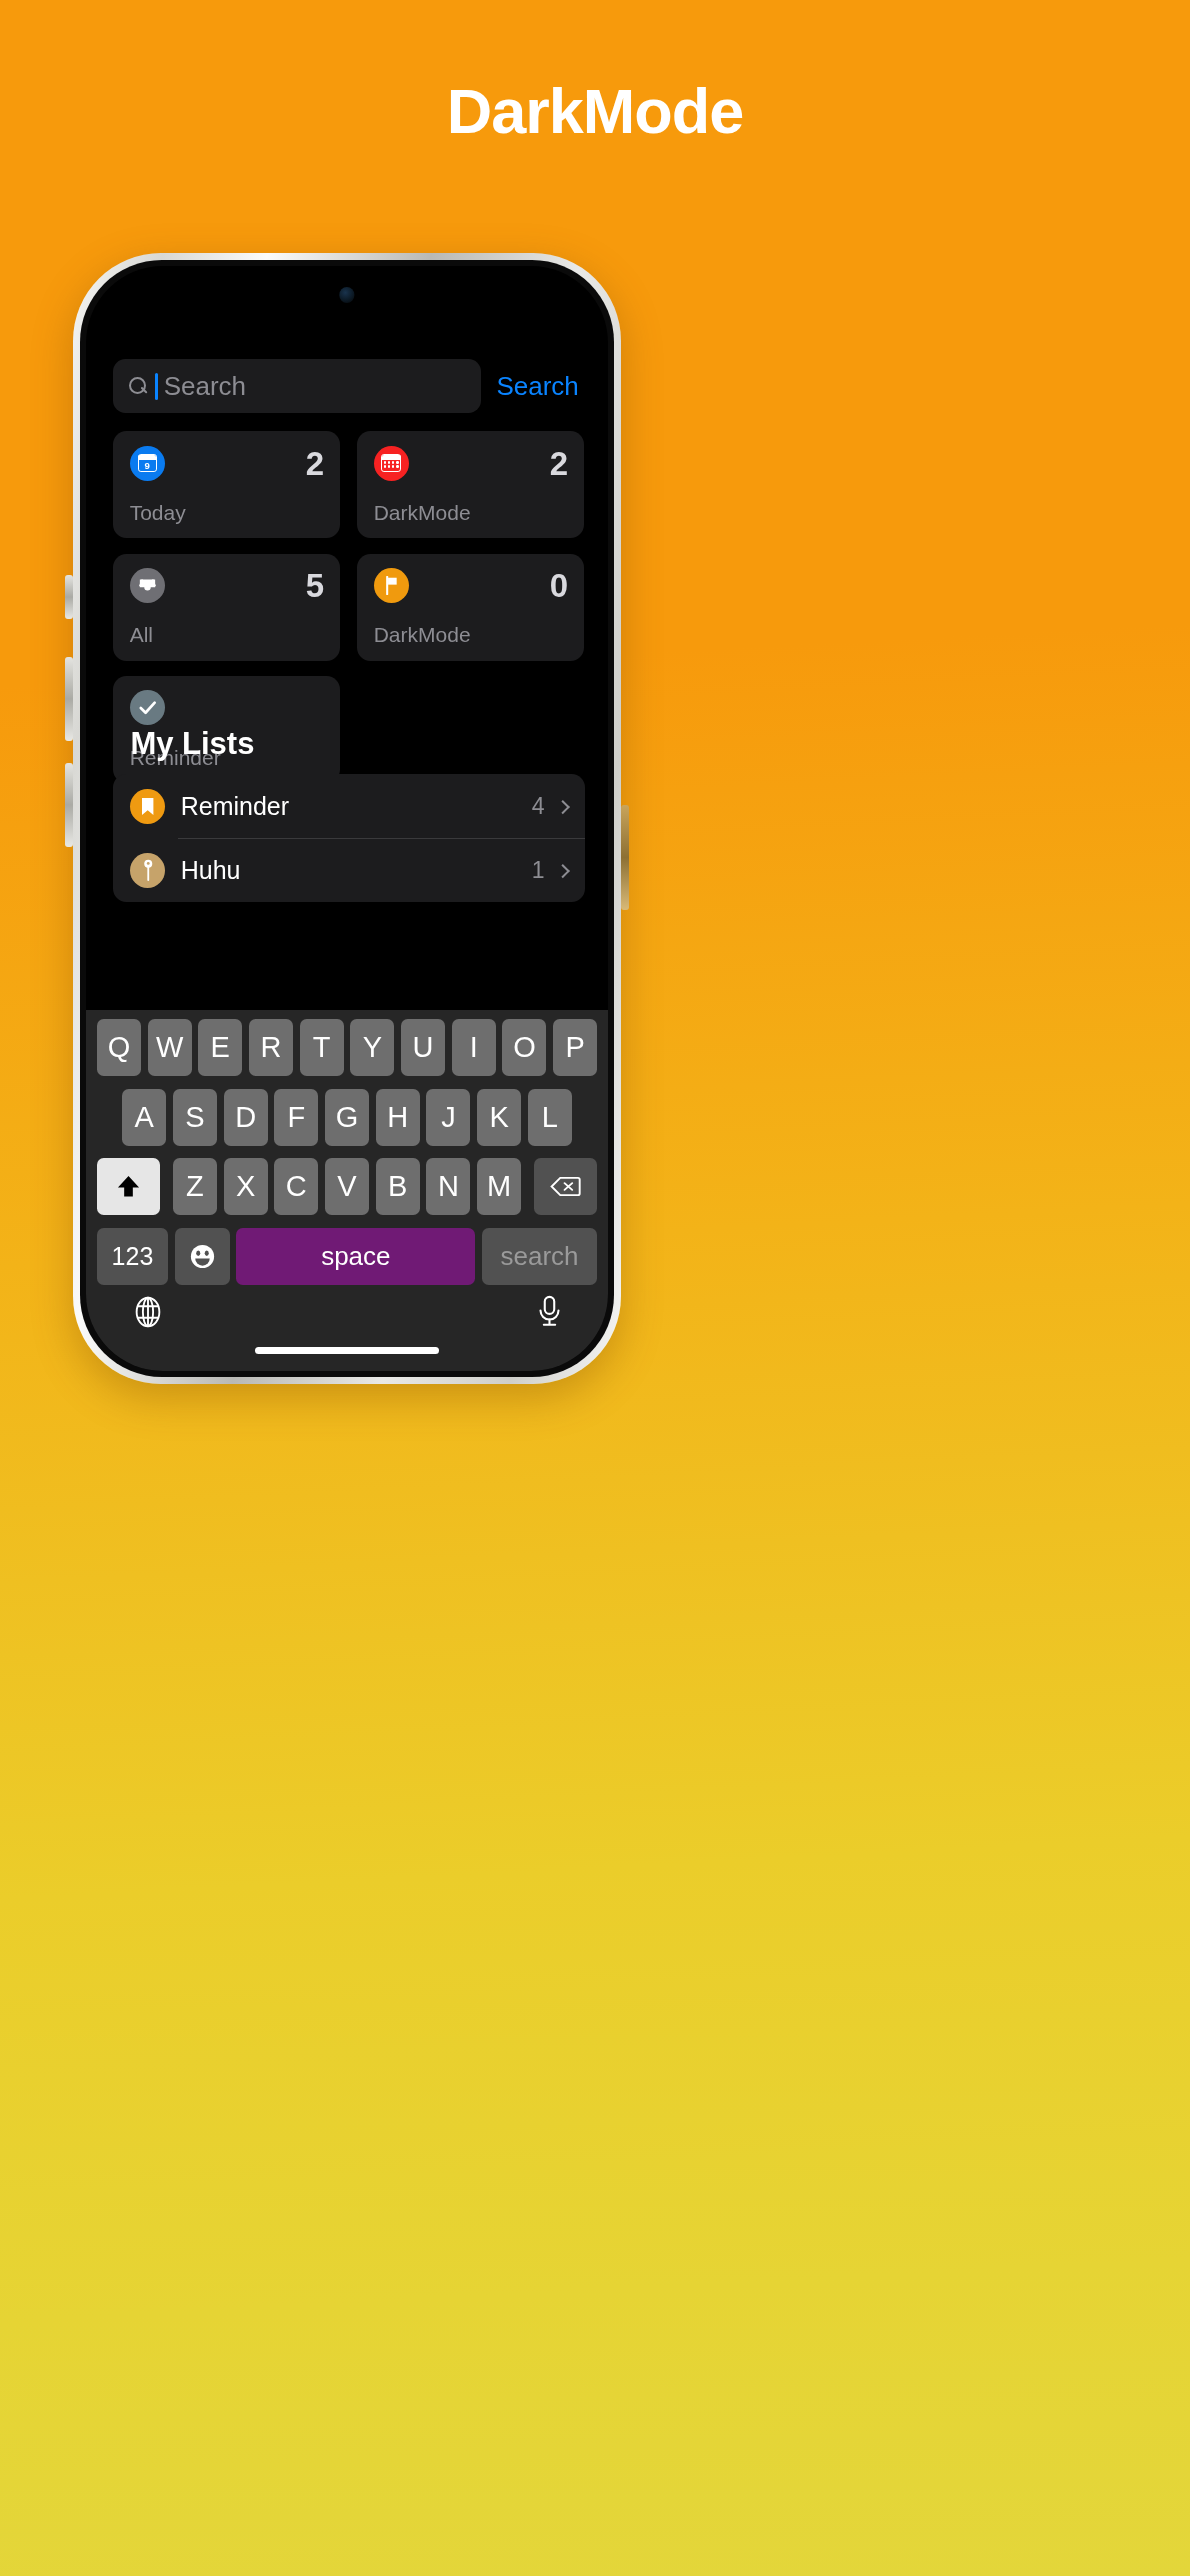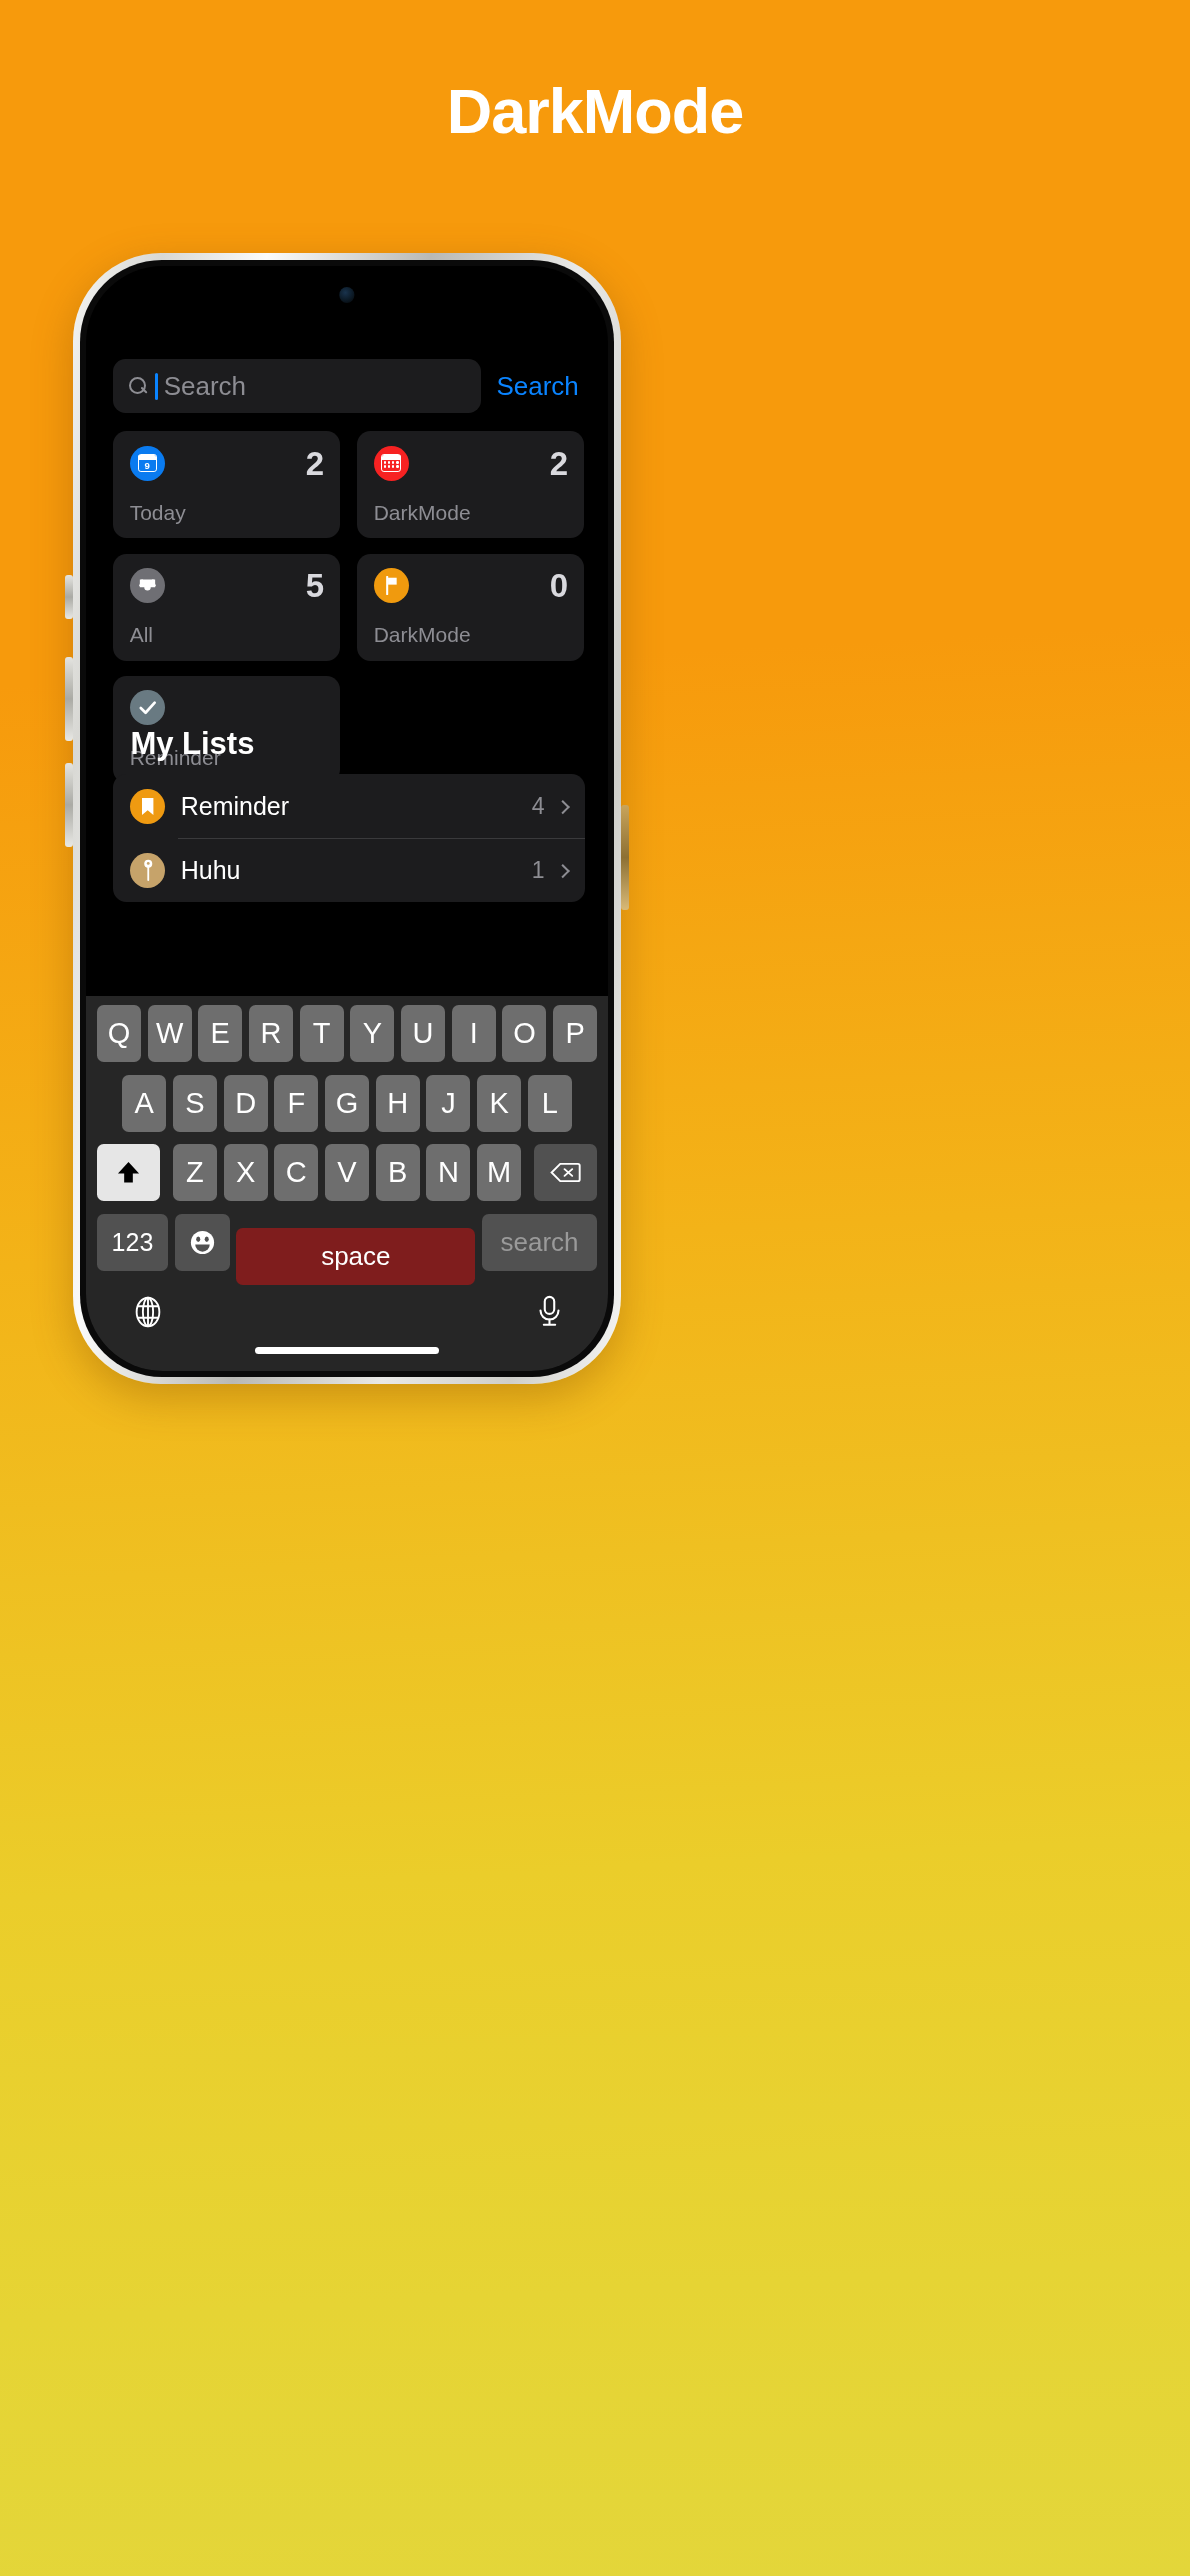--- a/index.html
+++ b/index.html
@@ -149,21 +149,21 @@
   .krow2{ padding:0 23px;}
   .krow2 .key{ width:44px;}
   .krow3 .key.ltr{ width:44px;}
   .key.shift{ width:63px; background:#e6e6e6;}
   .key.back { width:63px; background:#515151;}
   .krow3{ justify-content:space-between; padding:0 4.8px;}
   .krow3 .letters{ display:flex; gap:6.7px;}
   .krow4{ gap:6.7px; padding:0 4.8px; margin-bottom:3.8px;}
   .key.num  { width:71px; background:#515151; font-size:25px;}
   .key.emoji{ width:55px; background:#515151;}
-  .key.space{ flex:1; background:#7f1d1d; font-size:26px;margin-top:14px;}
+  .key.space{ flex:1; background:#701a75; font-size:26px;}
   .key.go   { width:115px; background:#515151; color:#9a9a9a; font-size:26px;}
   .kbbottom{ height:82px; display:flex; align-items:flex-start;
              justify-content:space-between; padding:5.8px 38px 0 38px;}
   .home-ind{ position:absolute; left:50%; transform:translateX(-50%);
              bottom:17px; width:184px; height:6.7px; border-radius:3.8px; background:#fff;}
 </style>
 </head>
 <body>
 
 <div class="page-title">DarkMode</div>

